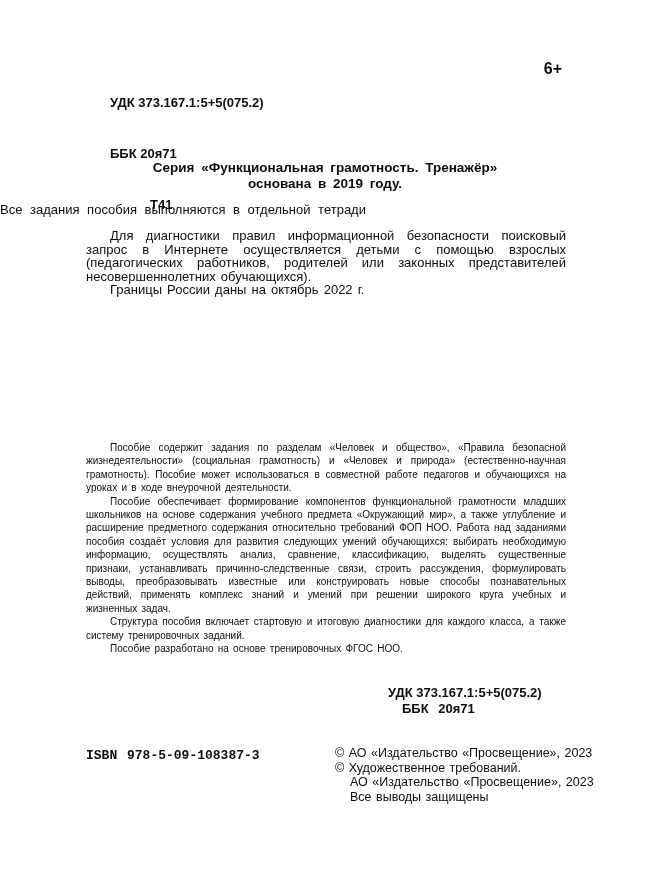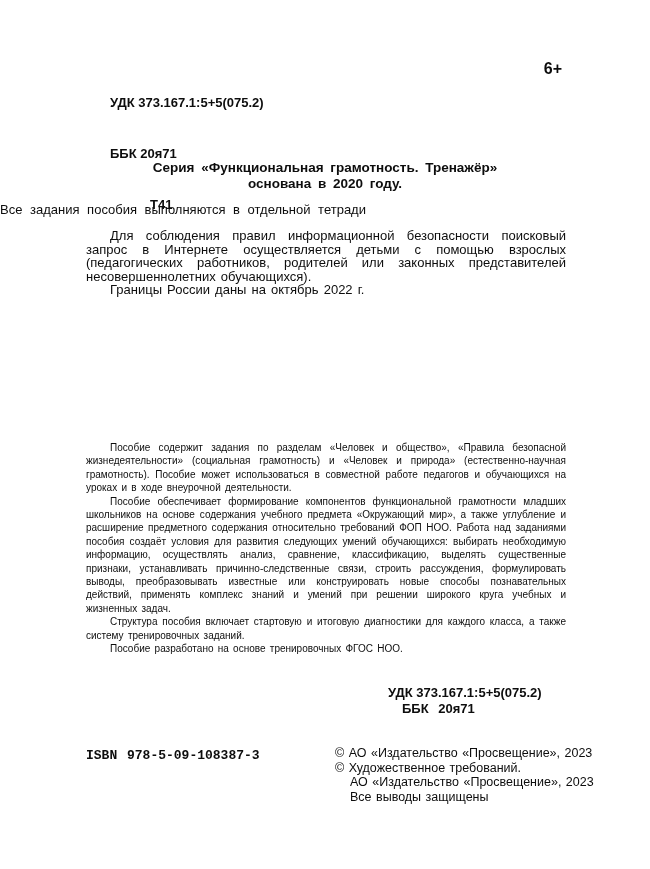--- a/index.html
+++ b/index.html
@@ -106,27 +106,27 @@
   <div class="top-codes">
     <div>УДК 373.167.1:5+5(075.2)</div>
     <div>ББК 20я71</div>
     <div class="t41">Т41</div>
   </div>
 
   <div class="age-rating">6+</div>
 
   <div class="series-block">
     <div>Серия «Функциональная грамотность. Тренажёр»</div>
-    <div>основана в 2020 году.</div>
+    <div>основана в 2019 году.</div>
   </div>
 
   <div class="tetrad-note">Все задания пособия выполняются в отдельной тетради</div>
 
   <div class="annotation-block">
-    <p>Для соблюдения правил информационной безопасности поисковый запрос в Интернете осуществляется детьми с помощью взрослых (педагогических работников, родителей или законных представителей несовершеннолетних обучающихся).</p>
+    <p>Для диагностики правил информационной безопасности поисковый запрос в Интернете осуществляется детьми с помощью взрослых (педагогических работников, родителей или законных представителей несовершеннолетних обучающихся).</p>
     <p>Границы России даны на октябрь 2022 г.</p>
   </div>
 
   <div class="body-block">
     <p>Пособие содержит задания по разделам «Человек и общество», «Правила безопасной жизнедеятельности» (социальная грамотность) и «Человек и природа» (естественно-научная грамотность). Пособие может использоваться в совместной работе педагогов и обучающихся на уроках и в ходе внеурочной деятельности.</p>
     <p>Пособие обеспечивает формирование компонентов функциональной грамотности младших школьников на основе содержания учебного предмета «Окружающий мир», а также углубление и расширение предметного содержания относительно требований ФОП НОО. Работа над заданиями пособия создаёт условия для развития следующих умений обучающихся: выбирать необходимую информацию, осуществлять анализ, сравнение, классификацию, выделять существенные признаки, устанавливать причинно-следственные связи, строить рассуждения, формулировать выводы, преобразовывать известные или конструировать новые способы познавательных действий, применять комплекс знаний и умений при решении широкого круга учебных и жизненных задач.</p>
     <p>Структура пособия включает стартовую и итоговую диагностики для каждого класса, а также систему тренировочных заданий.</p>
     <p>Пособие разработано на основе тренировочных ФГОС НОО.</p>
   </div>
 

